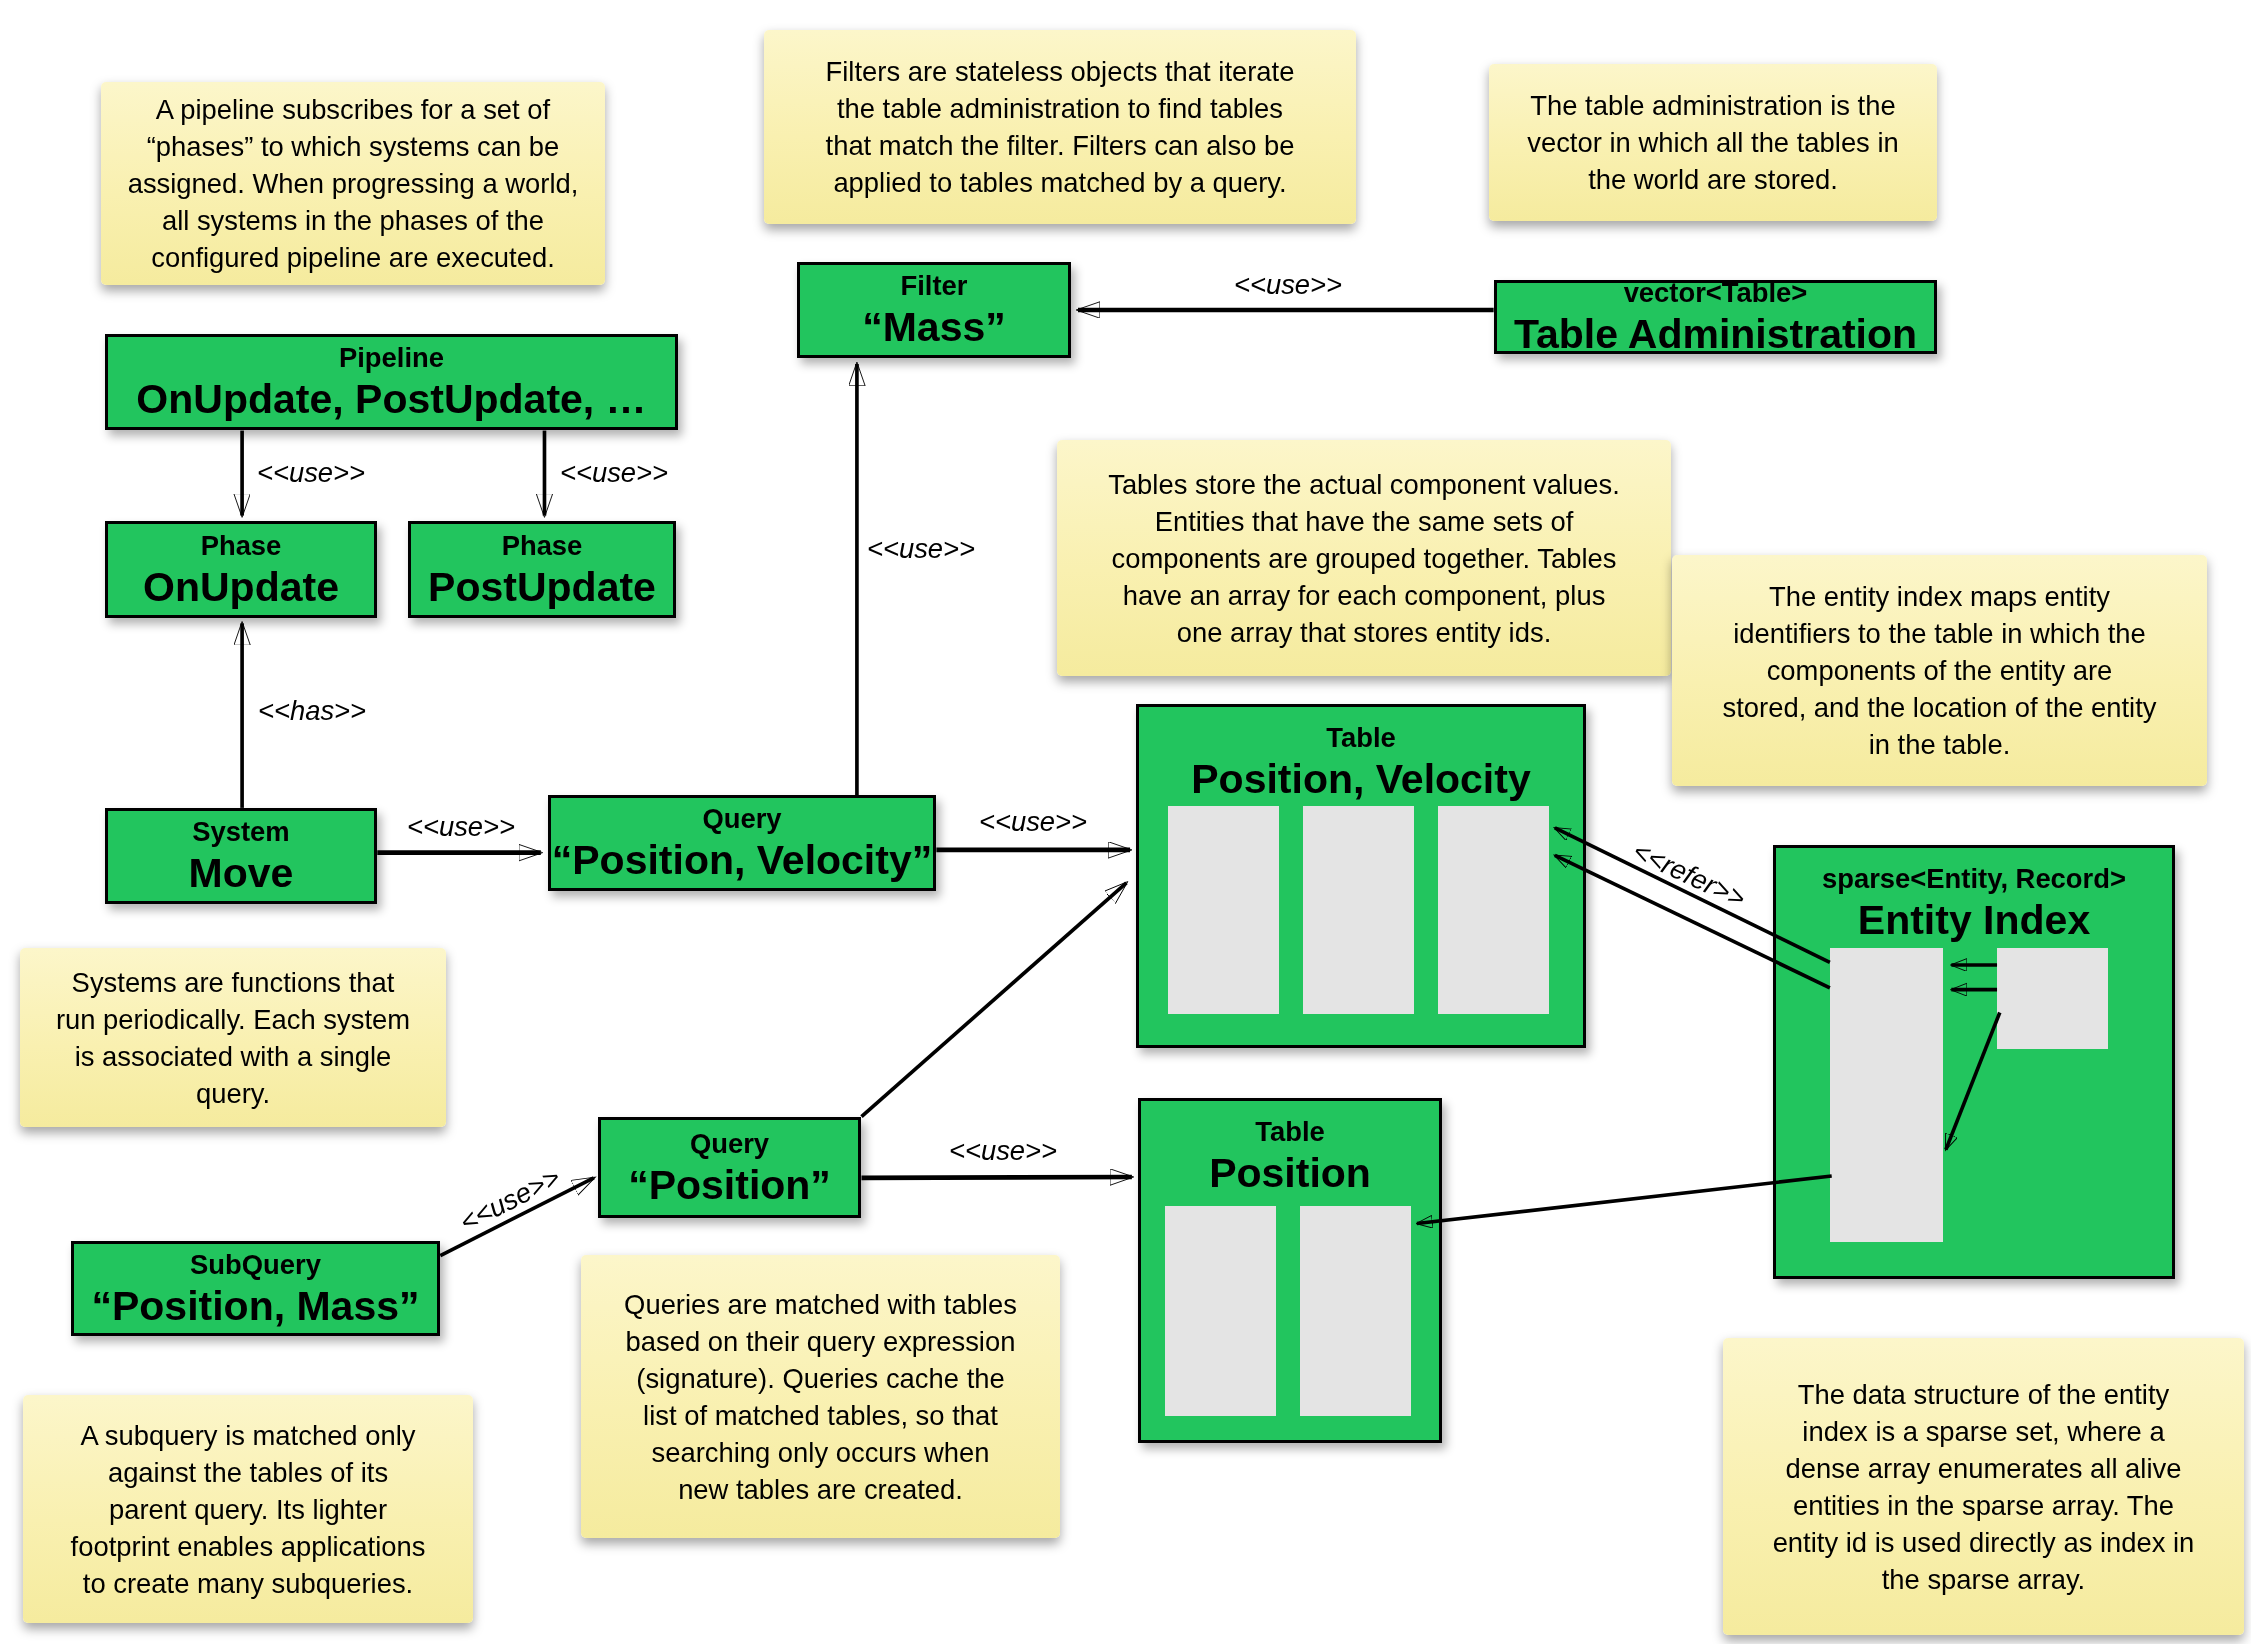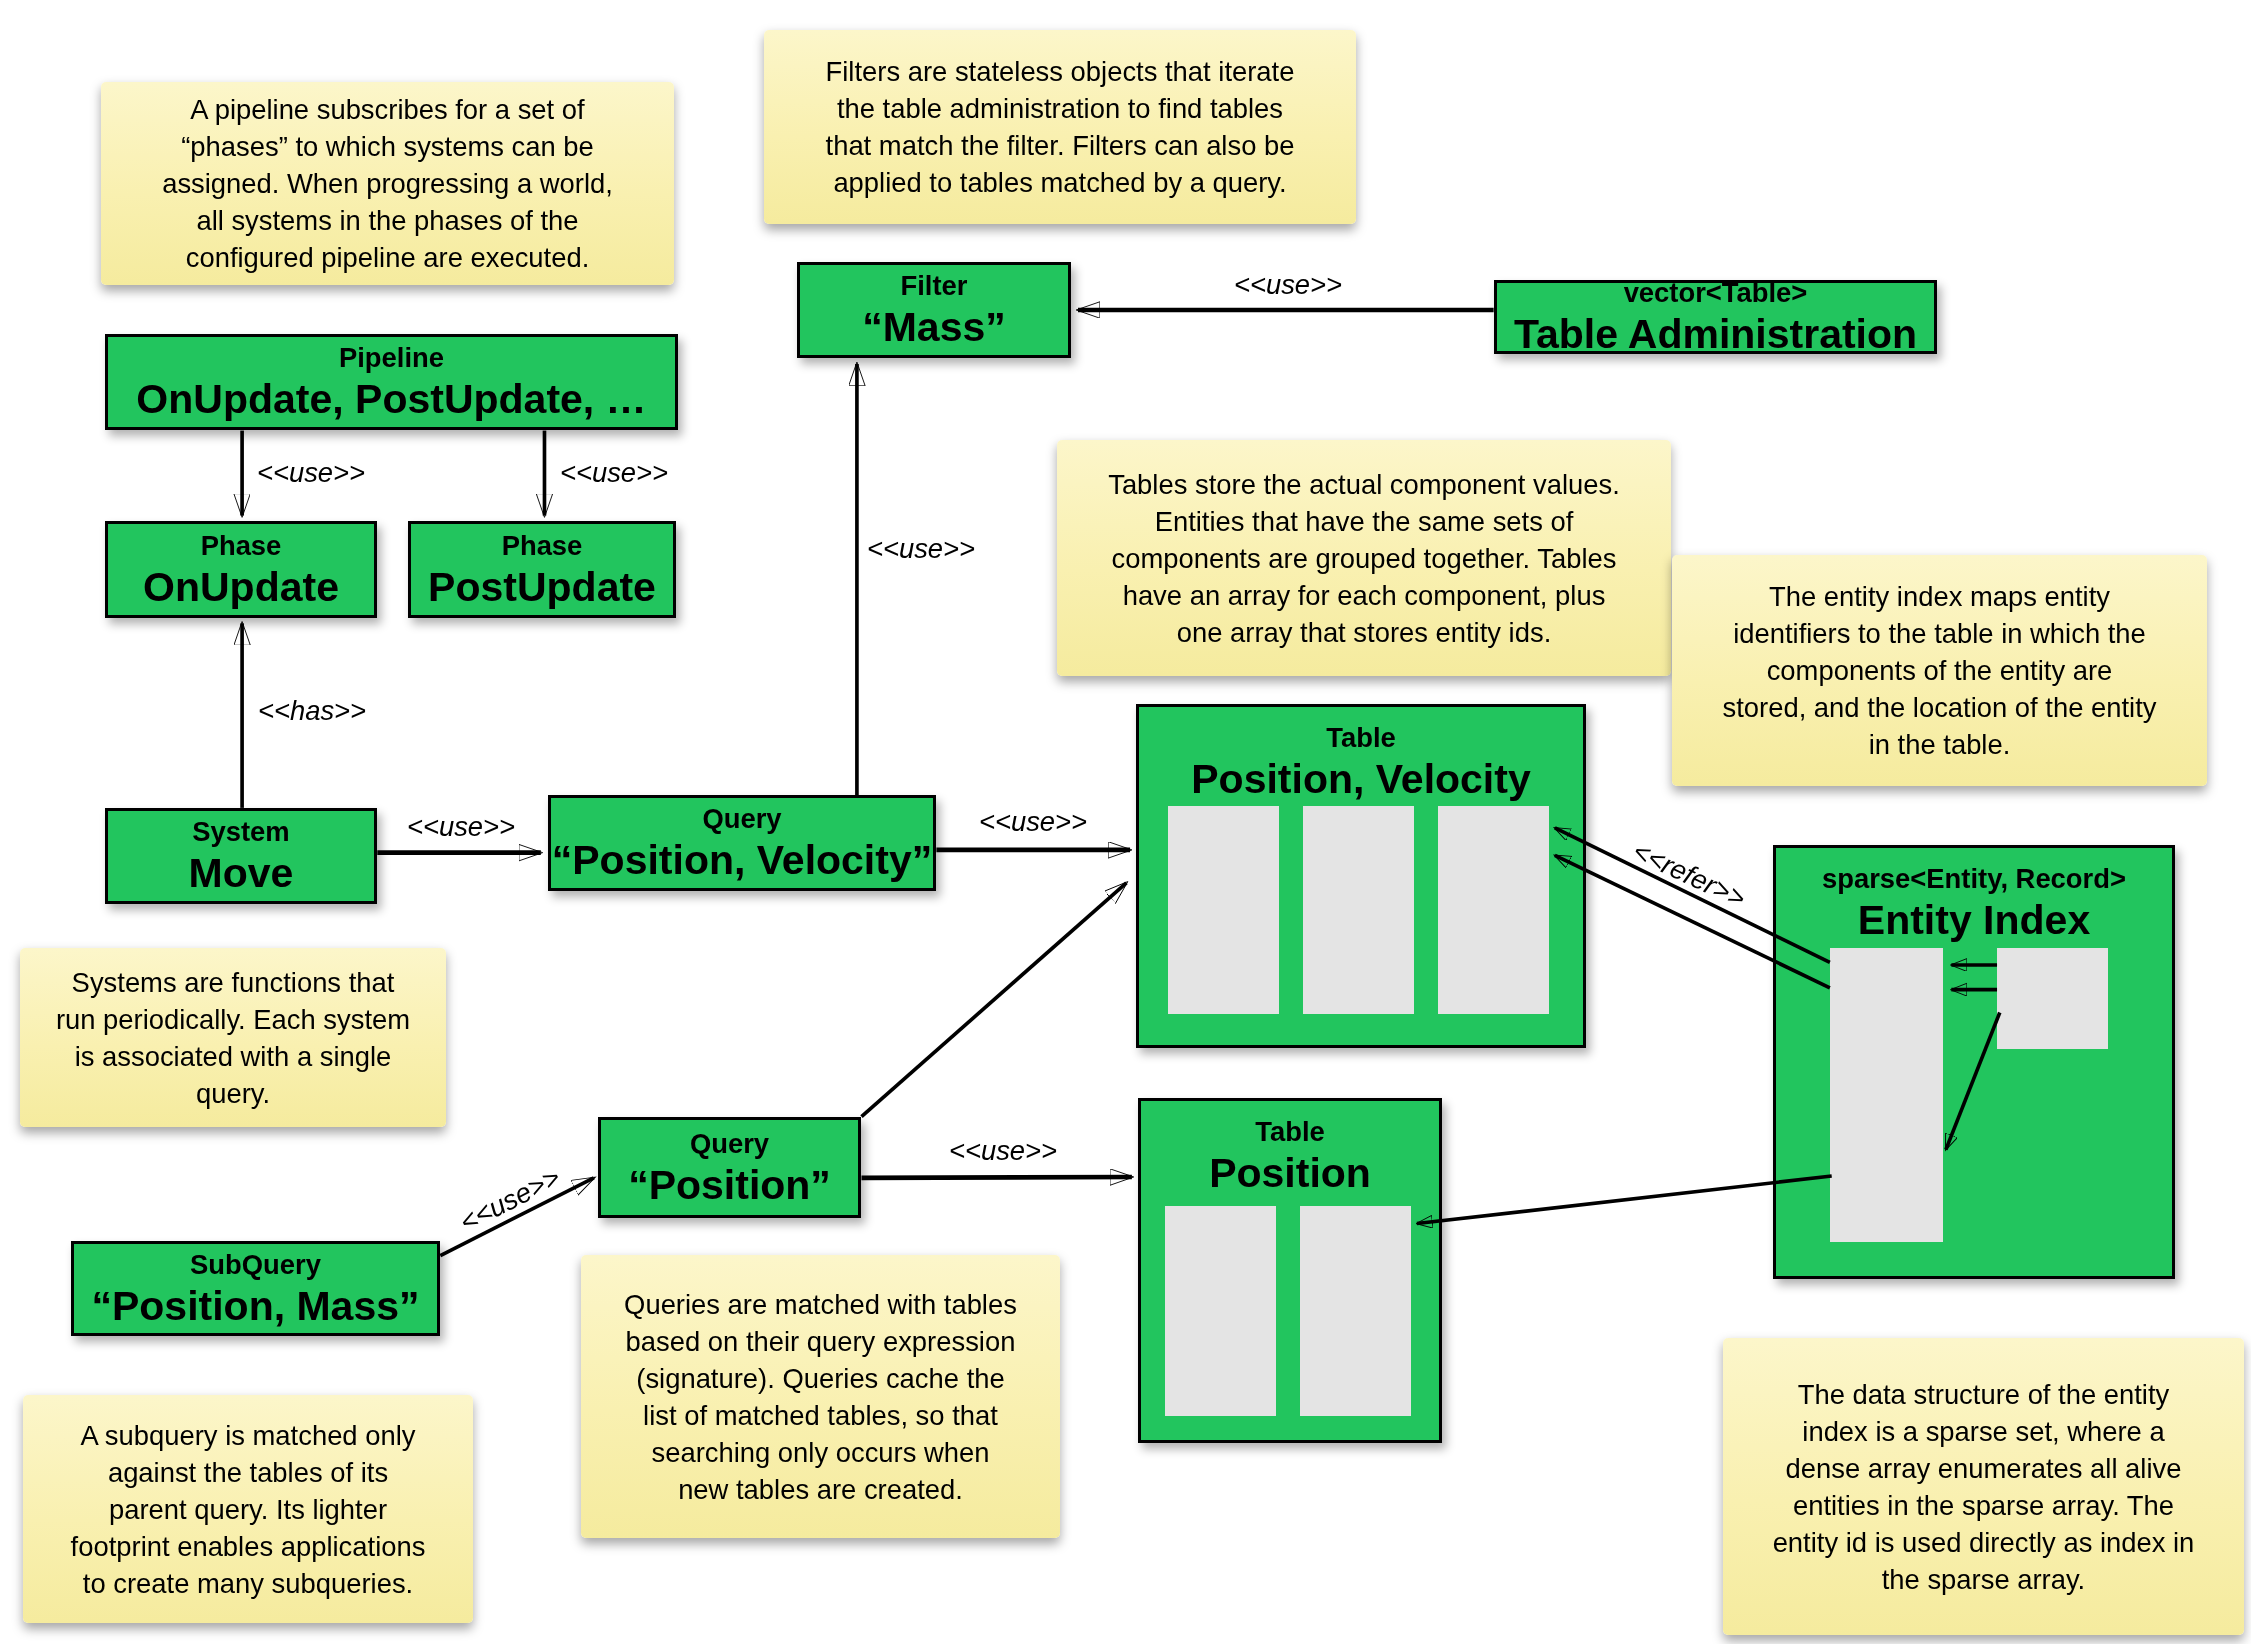--- a/index.html
+++ b/index.html
@@ -33,31 +33,34 @@
   .elabel.rot-refer{transform:translate(-50%,-50%) rotate(25deg);}
 
   svg.wires{position:absolute;left:0;top:0;pointer-events:none;}
   svg.wires path,svg.wires line{stroke:#000;fill:none;}
 </style>
 </head>
 <body>
 
 <div class="stage">
 
-  <div class="note" style="left:101px;top:82px;width:573px;height:203px;">A pipeline subscribes for a set of
+  <div class="note" style="left:101px;top:82px;width:504px;height:203px;">A pipeline subscribes for a set of
 “phases” to which systems can be
 assigned. When progressing a world,
 all systems in the phases of the
 configured pipeline are executed.</div>
 
   <div class="note" style="left:764px;top:30px;width:592px;height:194px;">Filters are stateless objects that iterate
 the table administration to find tables
 that match the filter. Filters can also be
 applied to tables matched by a query.</div>
 
+  <div class="note" style="left:1489px;top:64px;width:448px;height:157px;">The table administration is the
+vector in which all the tables in
+the world are stored.</div>
 
   <div class="note" style="left:1057px;top:440px;width:614px;height:236px;">Tables store the actual component values.
 Entities that have the same sets of
 components are grouped together. Tables
 have an array for each component, plus
 one array that stores entity ids.</div>
 
   <div class="note" style="left:1672px;top:555px;width:535px;height:231px;">The entity index maps entity
 identifiers to the table in which the
 components of the entity are

